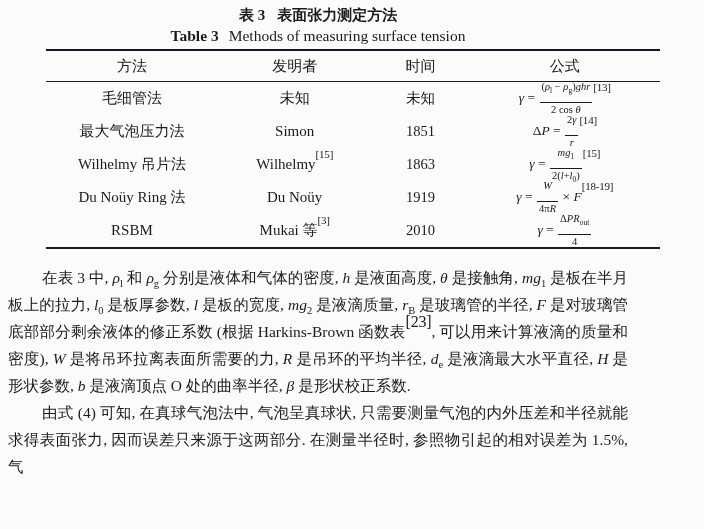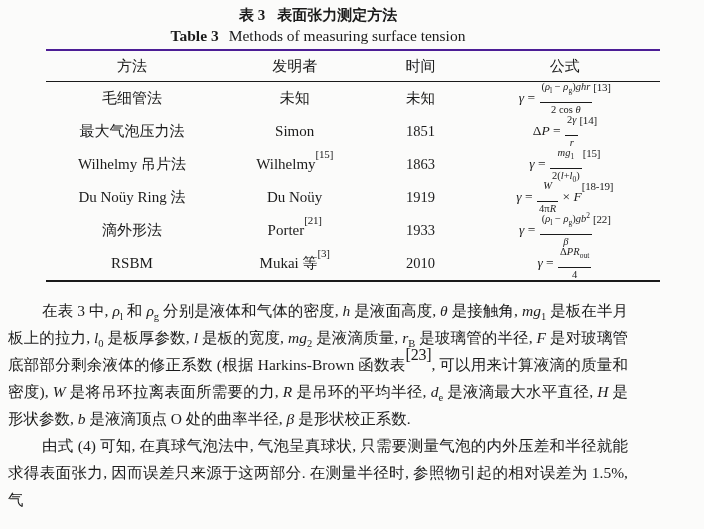--- a/index.html
+++ b/index.html
@@ -16,21 +16,21 @@
   .caption{text-align:center;}
   .caption-cn{font-weight:bold;font-size:15px;line-height:20px;}
   .caption-cn .cap-label{margin-right:12px;}
   .caption-en{font-size:15.5px;line-height:22px;margin-bottom:2px;}
   .caption-en .cap-label{font-weight:bold;margin-right:10px;}
 
   
   .data-table{
     width:614px;margin:0 auto 0 38px;
     border-collapse:collapse;table-layout:fixed;
-    border-top:2px solid #4c1d95;border-bottom:2px solid #1a1a1a;
+    border-top:2px solid #0f172a;border-bottom:2px solid #1a1a1a;
   }
   .data-table thead tr{border-bottom:1.4px solid #1a1a1a;}
   .data-table th{
     font-weight:normal;font-size:15px;text-align:center;
     height:30px;padding:0;
   }
   .data-table td{
     text-align:center;font-size:15px;height:26.5px;padding:0;
     line-height:1.05;vertical-align:middle;
   }
@@ -106,26 +106,20 @@
           <td data-name="cell-year">1863</td>
           <td data-name="cell-formula"><i>γ</i> = <span class="frac"><span class="num"><i>mg</i><sub>1</sub></span><span class="den">2(<i>l</i>+<i>l</i><sub>0</sub>)</span></span><sup class="cite">[15]</sup></td>
         </tr>
         <tr data-name="table-row">
           <td data-name="cell-method">Du Noüy Ring 法</td>
           <td data-name="cell-inventor">Du Noüy</td>
           <td data-name="cell-year">1919</td>
           <td data-name="cell-formula"><i>γ</i> = <span class="frac"><span class="num"><i>W</i></span><span class="den">4π<i>R</i></span></span> × <i>F</i><sup class="cite">[18-19]</sup></td>
         </tr>
         <tr data-name="table-row">
-          <td data-name="cell-method">滴外形法</td>
-          <td data-name="cell-inventor">Porter<sup class="cite">[21]</sup></td>
-          <td data-name="cell-year">1933</td>
-          <td data-name="cell-formula"><i>γ</i> = <span class="frac"><span class="num">(<i>ρ</i><sub>l</sub> − <i>ρ</i><sub>g</sub>)<i>gb</i><sup>2</sup></span><span class="den"><i>β</i></span></span><sup class="cite">[22]</sup></td>
-        </tr>
-        <tr data-name="table-row">
           <td data-name="cell-method">RSBM</td>
           <td data-name="cell-inventor">Mukai 等<sup class="cite">[3]</sup></td>
           <td data-name="cell-year">2010</td>
           <td data-name="cell-formula"><i>γ</i> = <span class="frac"><span class="num">Δ<i>PR</i><sub>out</sub></span><span class="den">4</span></span></td>
         </tr>
       </tbody>
   </table>
 
   <div class="body-text" data-name="body-text">
     <p class="para" data-name="paragraph-symbols-explanation">在表 3 中, <i>ρ</i><sub>l</sub> 和 <i>ρ</i><sub>g</sub> 分别是液体和气体的密度, <i>h</i> 是液面高度, <i>θ</i> 是接触角, <i>mg</i><sub>1</sub> 是板在半月板上的拉力, <i>l</i><sub>0</sub> 是板厚参数, <i>l</i> 是板的宽度, <i>mg</i><sub>2</sub> 是液滴质量, <i>r</i><sub>B</sub> 是玻璃管的半径, <i>F</i> 是对玻璃管底部部分剩余液体的修正系数 (根据 Harkins-Brown 函数表<sup class="cite">[23]</sup>, 可以用来计算液滴的质量和密度), <i>W</i> 是将吊环拉离表面所需要的力, <i>R</i> 是吊环的平均半径, <i>d</i><sub>e</sub> 是液滴最大水平直径, <i>H</i> 是形状参数, <i>b</i> 是液滴顶点 O 处的曲率半径, <i>β</i> 是形状校正系数.</p>

